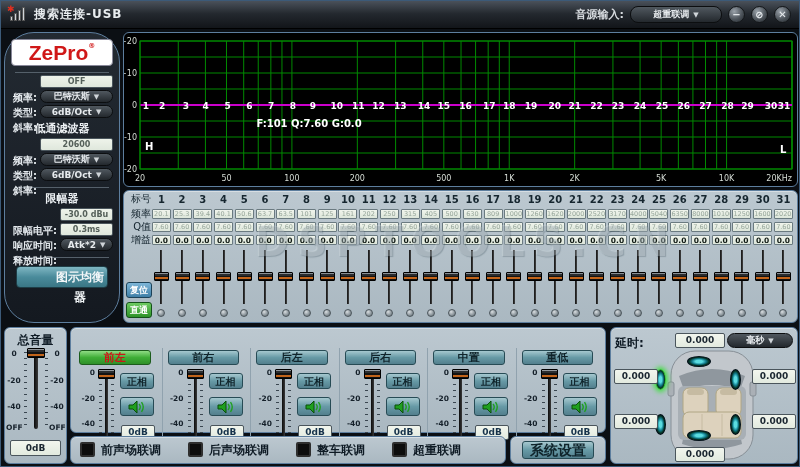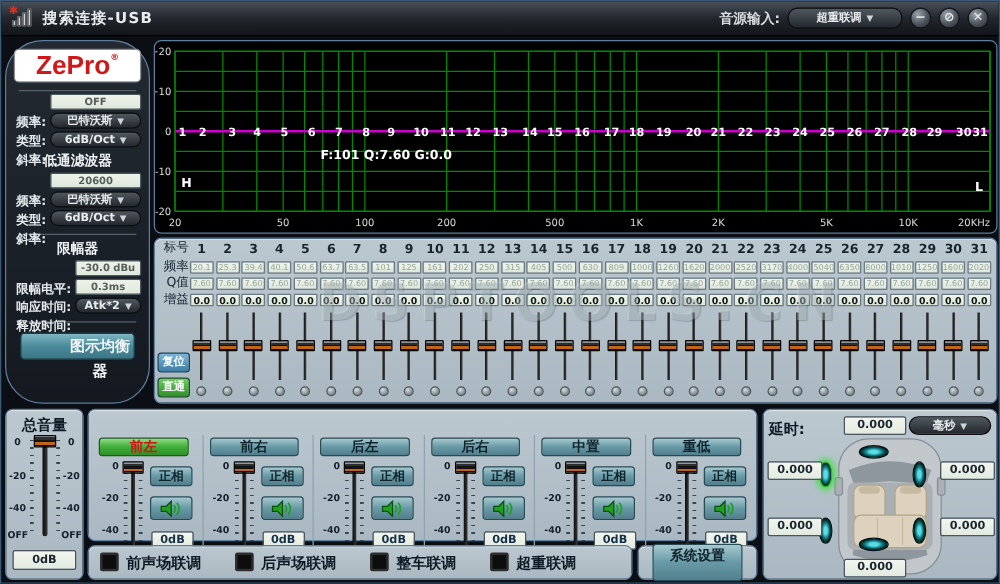--- a/index.html
+++ b/index.html
@@ -118,21 +118,21 @@
   .mute{position:absolute;left:46px;top:49px;width:34px;height:19px;display:flex;align-items:center;justify-content:center;}
   .gfield{position:absolute;left:47px;top:77px;width:34px;height:15px;background:linear-gradient(#f2f6ee,#e2eadf);
     border:1px solid #4a555c;border-radius:2px;color:#16324a;font-size:9px;font-weight:bold;text-align:center;line-height:13px;}
 
   
   .cbbar{left:69px;top:435px;width:436px;height:28px;display:flex;align-items:center;padding-left:9px;gap:27px;}
   .cb-item{display:flex;gap:6px;}
   .cb{width:15px;height:15px;background:#0d0d0d;border:2px solid #2e2e2e;border-radius:2px;}
   .cb-label{color:#0e1a24;font-size:12px;font-weight:bold;white-space:nowrap;}
   .settingspanel{left:509px;top:435px;width:96px;height:28px;display:flex;align-items:center;justify-content:center;}
-  .settings-btn{width:72px;height:30px;font-size:11px;line-height:17px;}
+  .settings-btn{width:72px;height:18px;font-size:14px;line-height:17px;}
 
   
   .delaypanel{left:609px;top:326px;width:188px;height:137px;}
   .delay-label{position:absolute;left:4px;top:7px;color:#0e1a24;font-size:12px;font-weight:bold;}
   .delay-field{position:absolute;height:15px;background:linear-gradient(#f2f6ee,#e2eadf);border:1px solid #4a555c;
     border-radius:2px;color:#1a2630;font-size:9px;font-weight:bold;text-align:center;line-height:13px;}
   .df-fc{left:64px;top:5px;width:50px;}   .df-rc{left:64px;top:119px;width:50px;}
   .df-fl{left:3px;top:41px;width:44px;}   .df-rl{left:3px;top:86px;width:44px;}
   .df-fr{left:141px;top:41px;width:44px;} .df-rr{left:141px;top:86px;width:44px;}
   .delay-ddl{position:absolute;left:116px;top:5px;width:66px;height:15px;}

